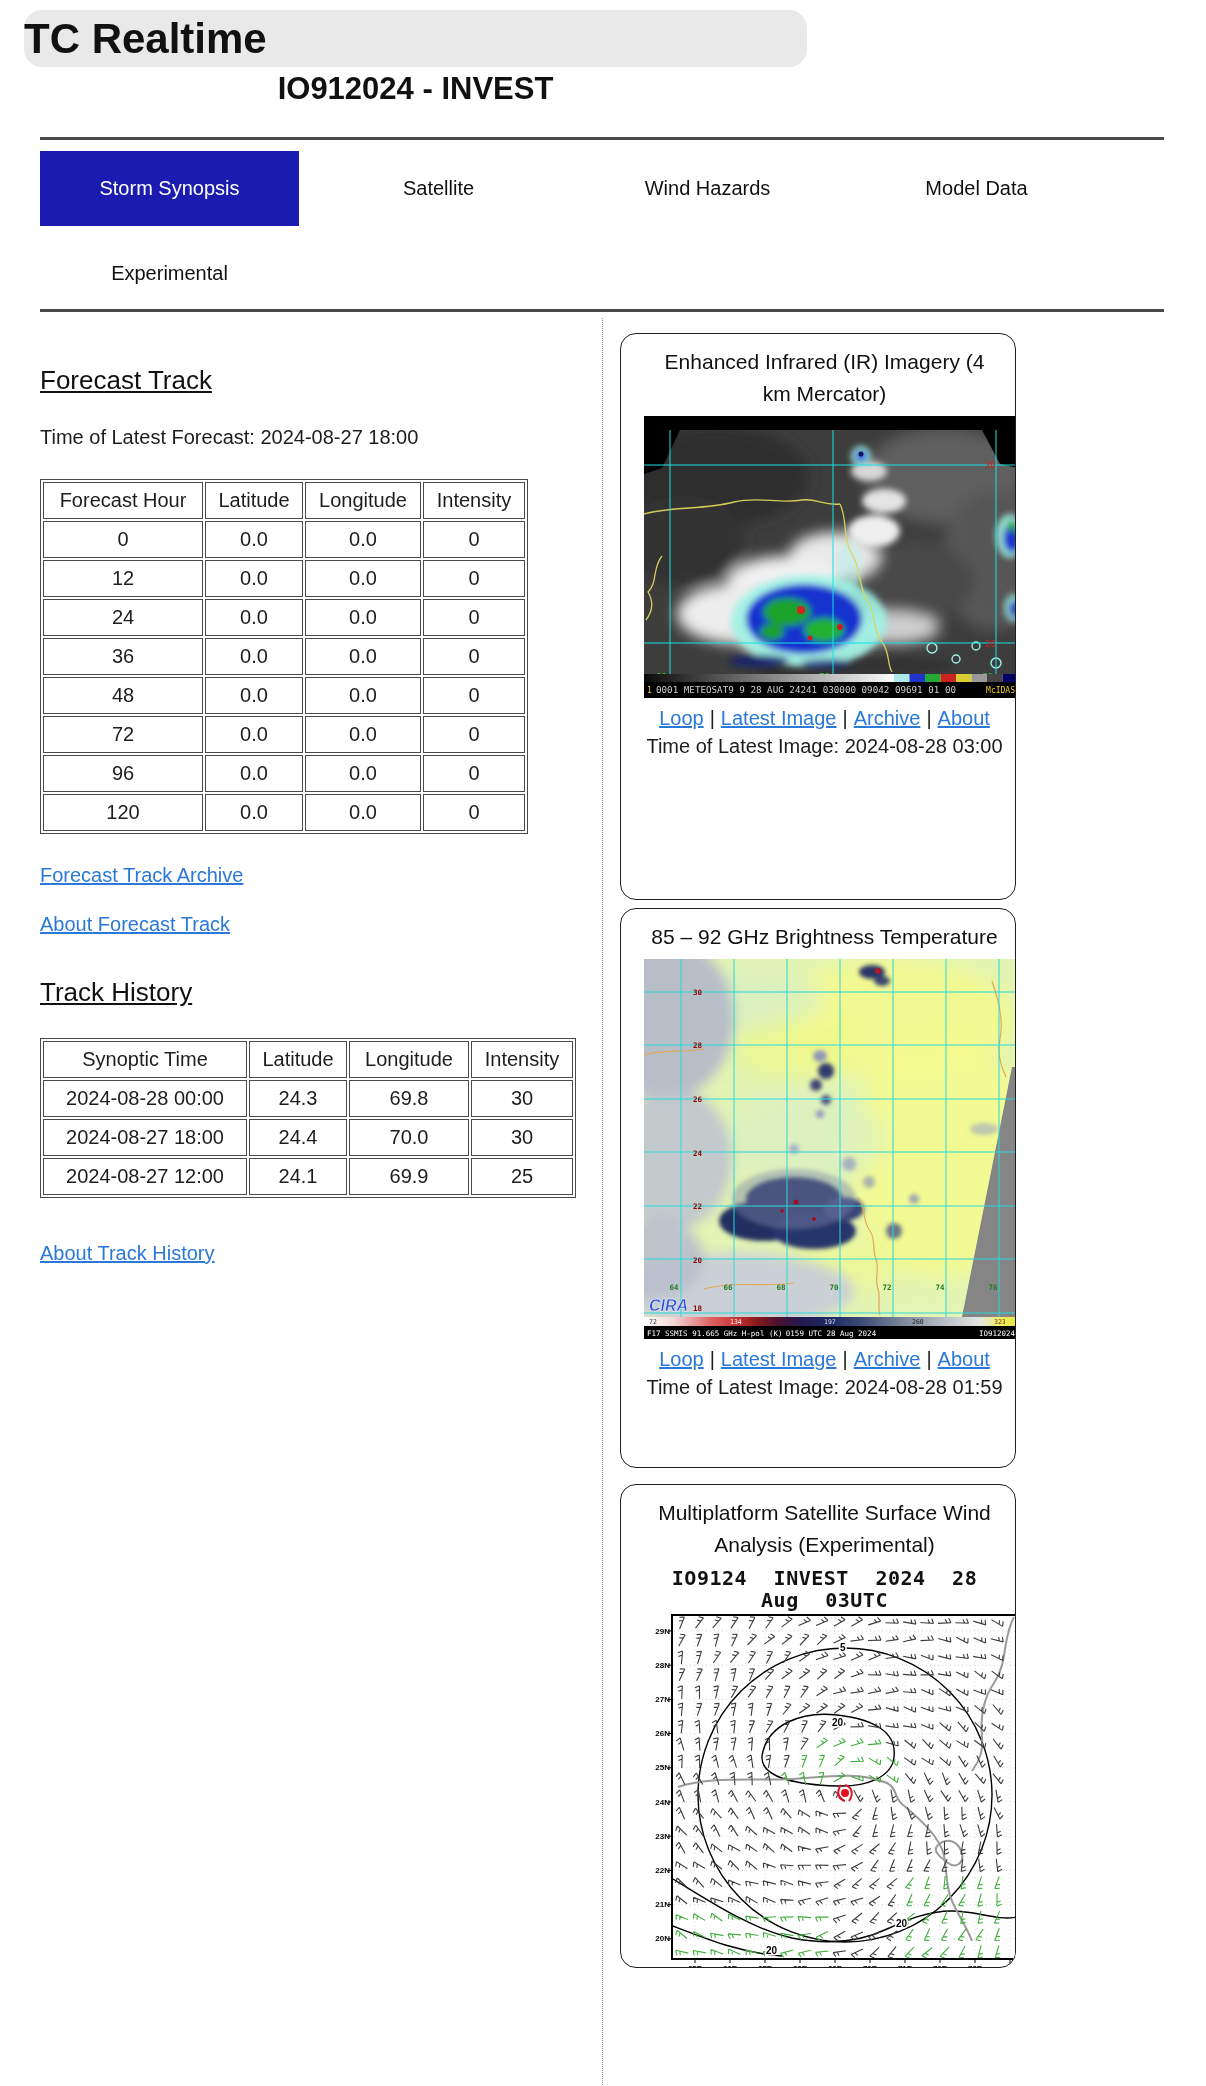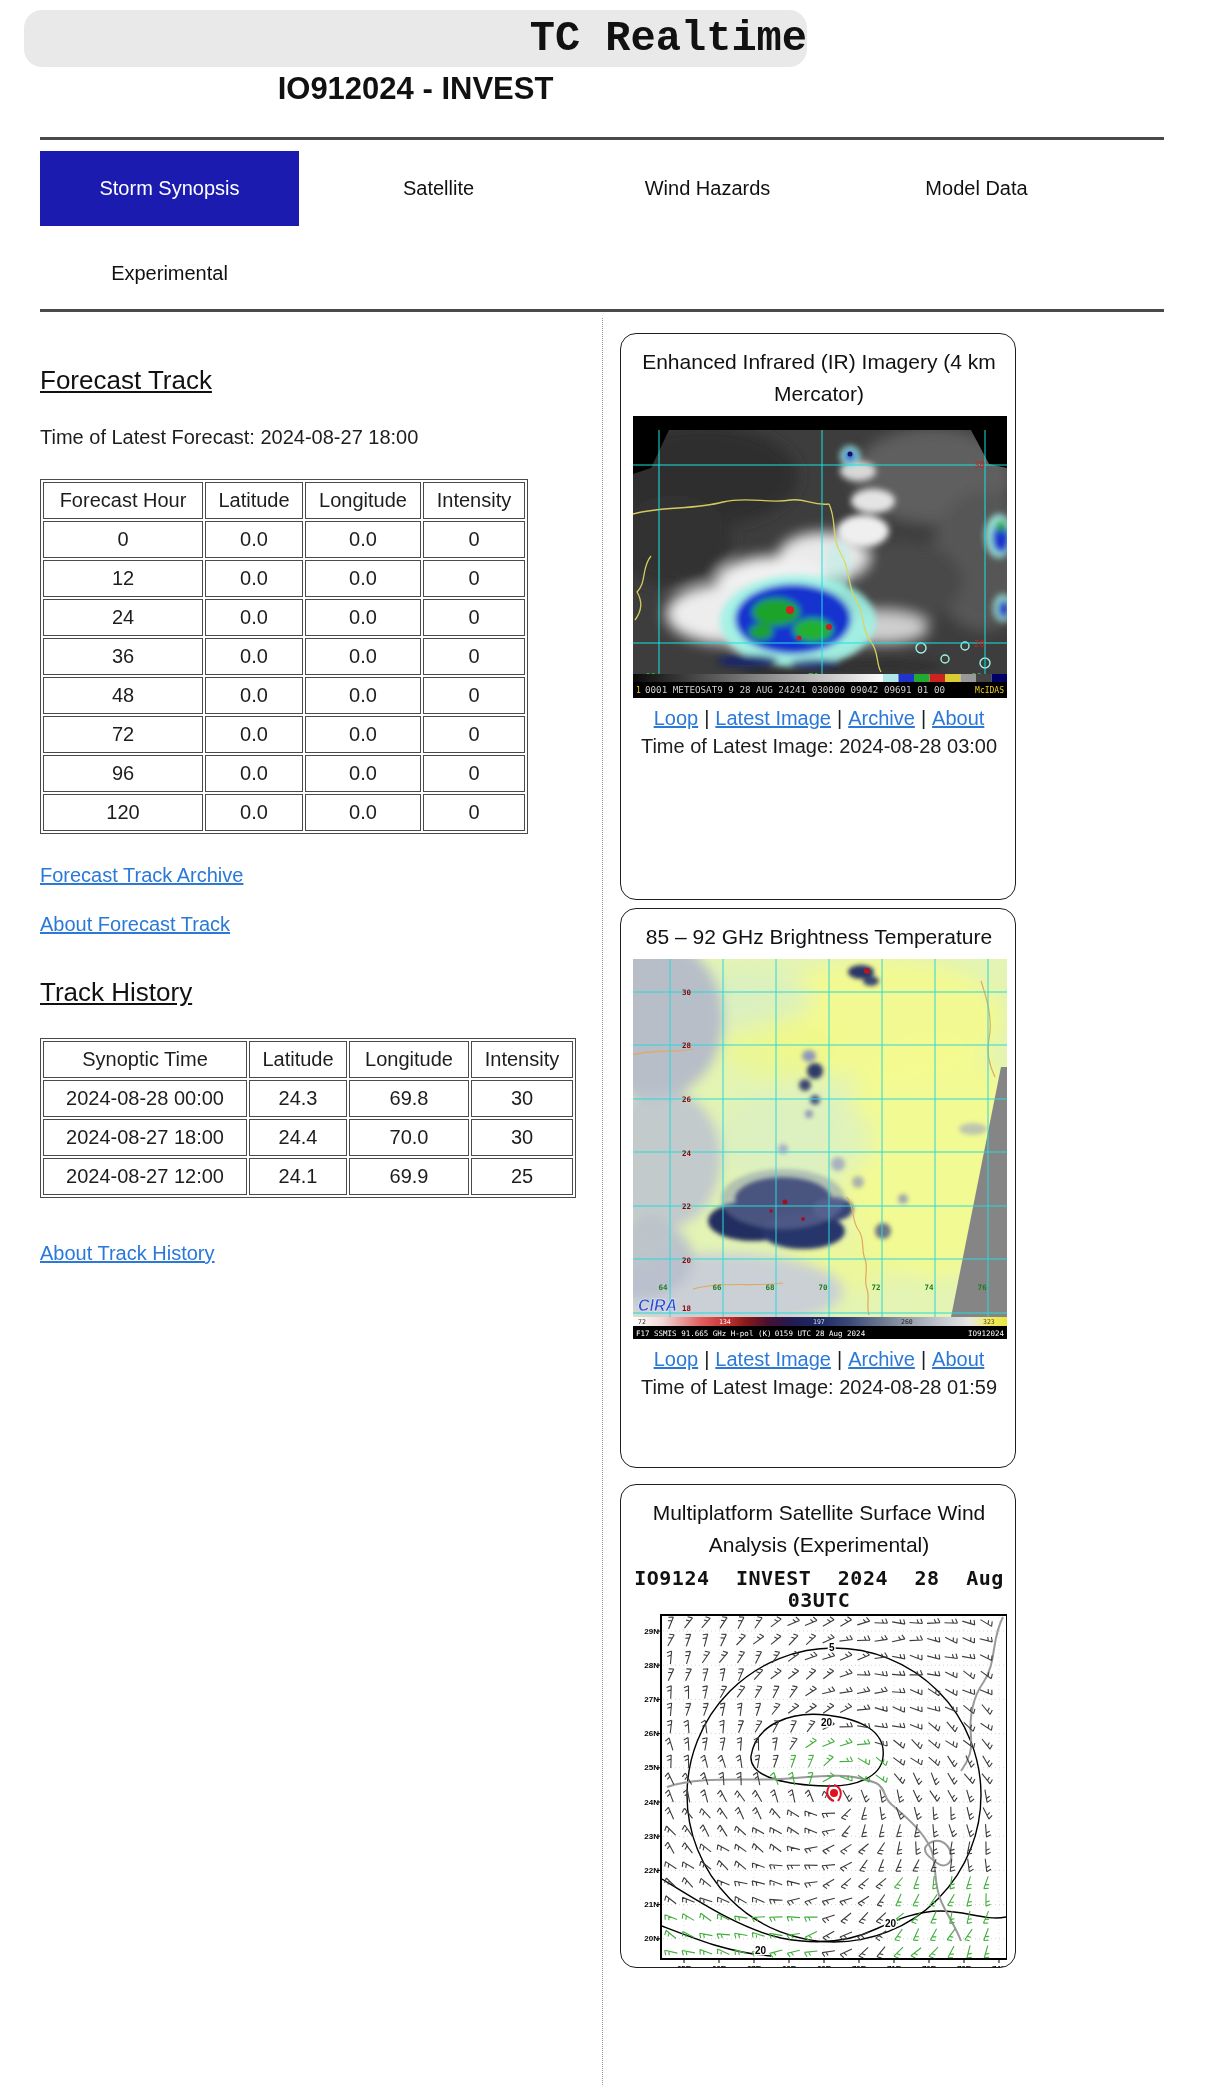--- a/index.html
+++ b/index.html
@@ -1,21 +1,21 @@
 <!DOCTYPE html>
 <html><head>
 <meta charset="utf-8">
 <style>
   html,body{margin:0;padding:0;background:#fff;}
   body{font-family:"Liberation Sans",sans-serif;color:#1d1d1d;}
   #page{position:relative;width:1206px;height:2086px;background:#fff;overflow:hidden;}
 
   
   .title-pill{position:absolute;left:24px;top:10px;width:783px;height:57px;background:#e9e9e9;
-    border-radius:18px;display:flex;align-items:center;justify-content:flex-end;font-family:Liberation Mono, monospace;}
+    border-radius:18px;display:flex;align-items:center;justify-content:flex-start;}
   .title-pill h1{margin:0;font-size:42px;font-weight:600;color:#111;}
   .storm-id{position:absolute;left:24px;top:71px;width:783px;text-align:center;
     font-size:31px;font-weight:600;color:#111;}
   .hr{position:absolute;left:40px;width:1124px;height:0;border-top:3px solid #4a4a4a;}
   #hr1{top:137px;} #hr2{top:309px;}
 
   
   .tabs{position:absolute;left:40px;top:151px;width:1124px;display:flex;flex-wrap:wrap;gap:10px;}
   .tab{width:259px;height:75px;display:flex;align-items:center;justify-content:center;
     font-size:20px;color:#111;cursor:pointer;}
@@ -34,21 +34,21 @@
   #history-table th:nth-child(1){width:186px;} #history-table th:nth-child(2){width:80px;}
   #history-table th:nth-child(3){width:102px;} #history-table th:nth-child(4){width:84px;}
   a{color:#2a79d8;}
   .left-col p.lnk{margin:30px 0 0 0;font-size:20px;}
   .left-col p.lnk2{margin:26px 0 0 0;font-size:20px;}
 
   
   .right-col{position:absolute;left:602px;top:318px;width:500px;
     border-left:1px dotted #979797;padding:15px 0 0 17px;min-height:1760px;box-sizing:content-box;}
   .card{width:396px;border:1px solid #1e1e1e;border-radius:16px;background:#fff;
-    box-sizing:border-box;padding:10px 10px 0 12px;overflow:hidden;}
+    box-sizing:border-box;padding:10px 10px 0 23px;overflow:hidden;}
   #card-ir{height:567px;margin-bottom:8px;}
   #card-mw{height:560px;margin-bottom:16px;}
   #card-wind{height:484px;}
   .card h3{margin:2px 6px 6px 6px;font-size:21px;font-weight:normal;color:#111;
     text-align:center;line-height:32px;}
   .imgwrap{width:374px;margin:0 auto;line-height:0;}
   .card .links{margin-top:9px;text-align:center;font-size:20px;}
   .card .links .sep{color:#1d1d1d;padding:0 6px;}
   .card .imgtime{margin-top:5px;text-align:center;font-size:20px;color:#1d1d1d;}
   .plot-title{text-align:center;font-size:20px;font-weight:bold;line-height:22px;

